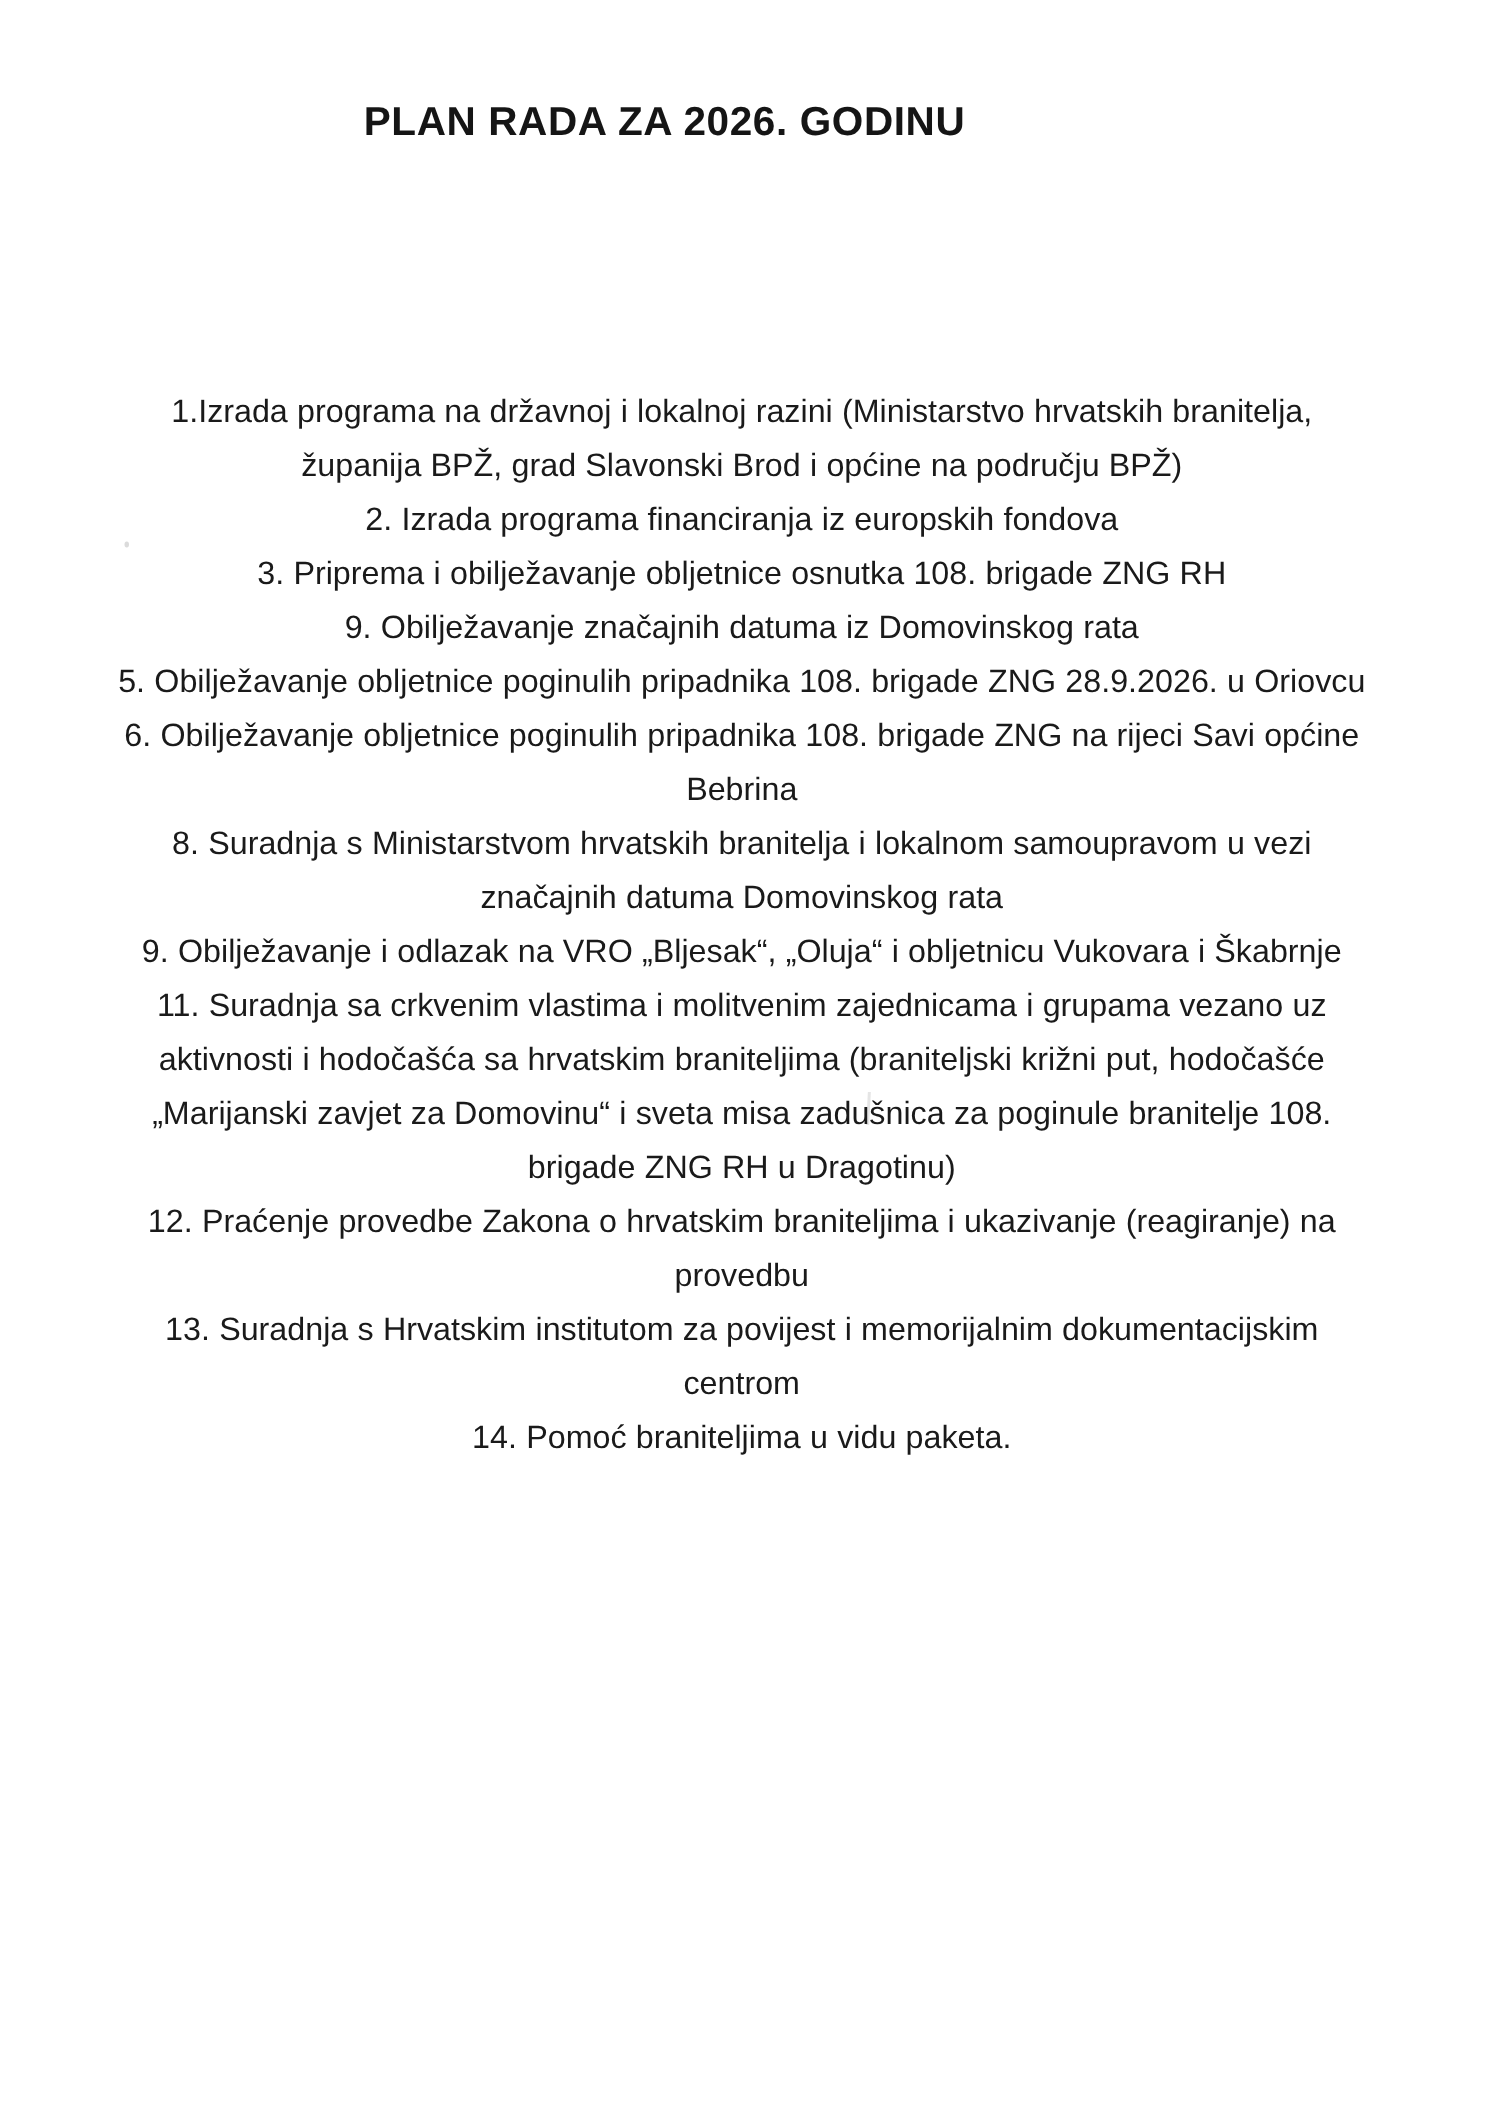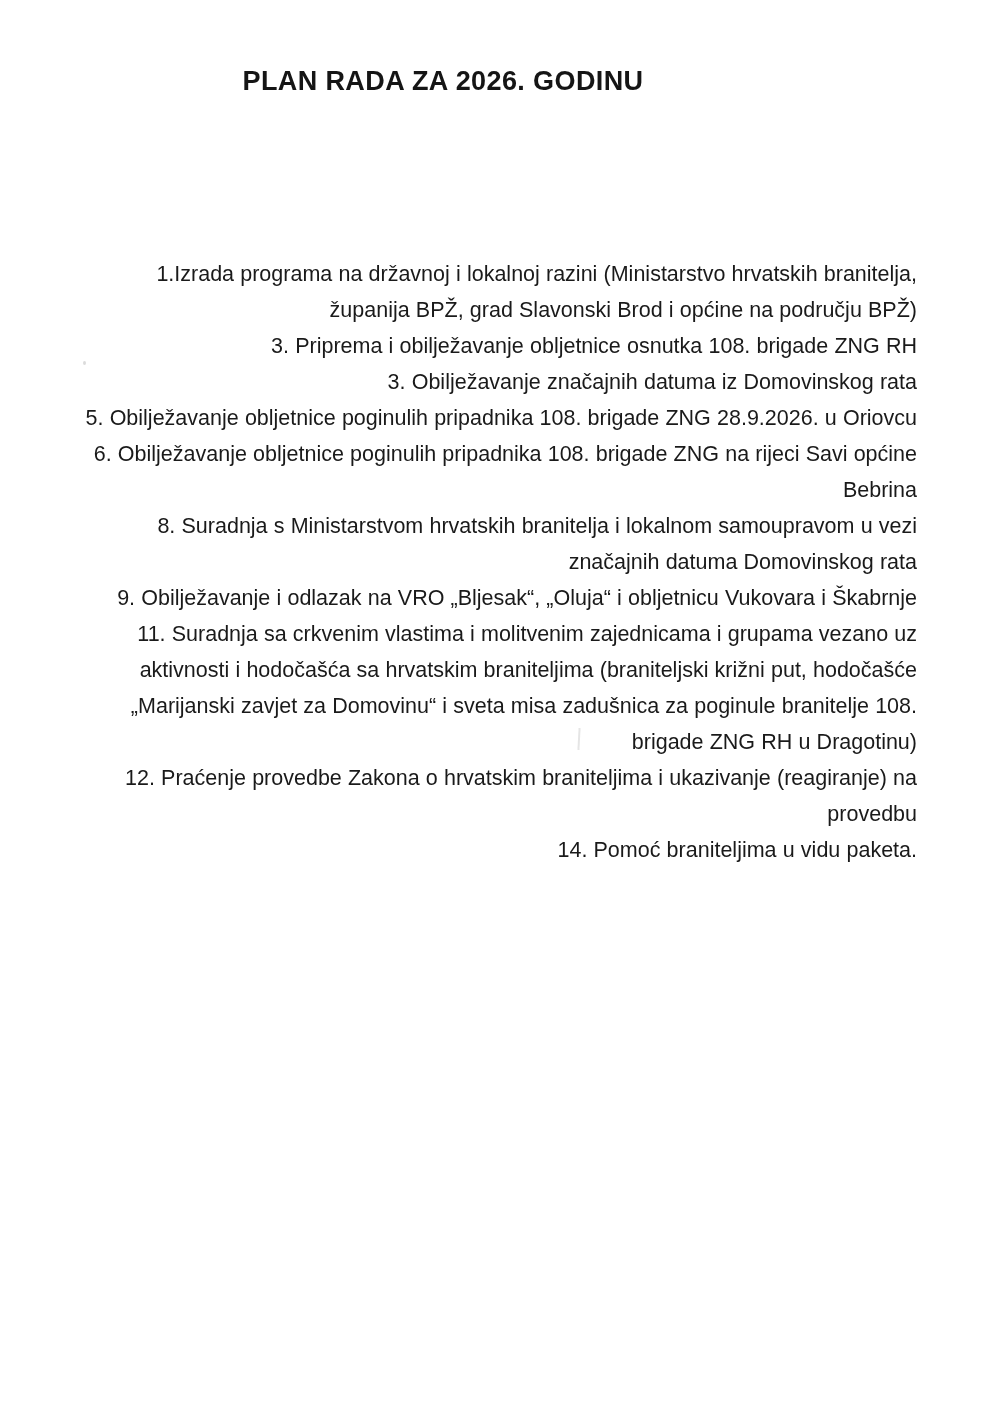--- a/index.html
+++ b/index.html
@@ -40,21 +40,21 @@
     position: absolute;
     top: 256px;
     left: 72px;
     width: 845px;
   }
 
   .plan-item {
     font-size: 21.5px;
     line-height: 36px;
     color: #1a1a1a;
-    text-align: right;
+    text-align: center;
     word-spacing: 0.2px;
     margin: 0;
   }
 
   
   .footer-line {
     position: absolute;
     left: 72px;
     top: 1216px;
     font-size: 21.5px;
@@ -94,28 +94,30 @@
 <div class="page">
 
   <div class="doc-title">PLAN RADA ZA 2026. GODINU</div>
 
   <div class="scan-mark m1"></div>
   <div class="scan-mark m2"></div>
   <div class="scan-mark m3"></div>
 
   <div class="body-block">
     <p class="plan-item">1.Izrada programa na državnoj i lokalnoj razini (Ministarstvo hrvatskih branitelja, županija BPŽ, grad Slavonski Brod i općine na području BPŽ)</p>
+    <p class="plan-item">2. Izrada programa financiranja iz europskih fondova</p>
     <p class="plan-item">3. Priprema i obilježavanje obljetnice osnutka 108. brigade ZNG RH</p>
-    <p class="plan-item">3. Obilježavanje značajnih datuma iz Domovinskog rata</p>
+    <p class="plan-item">9. Obilježavanje značajnih datuma iz Domovinskog rata</p>
     <p class="plan-item">5. Obilježavanje obljetnice poginulih pripadnika 108. brigade ZNG 28.9.2026. u Oriovcu</p>
     <p class="plan-item">6. Obilježavanje obljetnice poginulih pripadnika 108. brigade ZNG na rijeci Savi općine Bebrina</p>
     <p class="plan-item">8. Suradnja s Ministarstvom hrvatskih branitelja i lokalnom samoupravom u vezi značajnih datuma Domovinskog rata</p>
     <p class="plan-item">9. Obilježavanje i odlazak na VRO „Bljesak“, „Oluja“ i obljetnicu Vukovara i Škabrnje</p>
     <p class="plan-item">11. Suradnja sa crkvenim vlastima i molitvenim zajednicama i grupama vezano uz aktivnosti i hodočašća sa hrvatskim braniteljima (braniteljski križni put, hodočašće „Marijanski zavjet za Domovinu“ i sveta misa zadušnica za poginule branitelje 108. brigade ZNG RH u Dragotinu)</p>
     <p class="plan-item">12. Praćenje provedbe Zakona o hrvatskim braniteljima i ukazivanje (reagiranje) na provedbu</p>
+    <p class="plan-item">13. Suradnja s Hrvatskim institutom za povijest i memorijalnim dokumentacijskim centrom</p>
     <p class="plan-item">14. Pomoć braniteljima u vidu paketa.</p>
   </div>
 
   <div class="footer-line">U Slavonskom Brodu, 27.1.2026.</div>
 
   <div class="signature">
     <svg viewBox="0 0 212 158" xmlns="http://www.w3.org/2000/svg" fill="none" stroke="#4a5aa8" stroke-linecap="round" stroke-linejoin="round">
 
       <path d="M34 43 C14 50 10 72 21 88 C29 101 43 110 54 115" stroke-width="2.6" opacity="0.9"></path>
 

